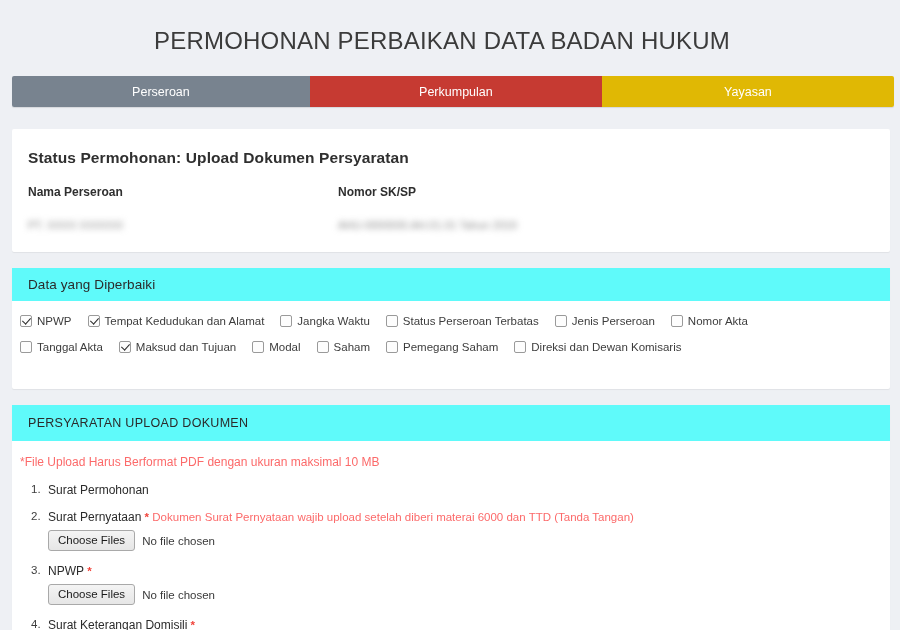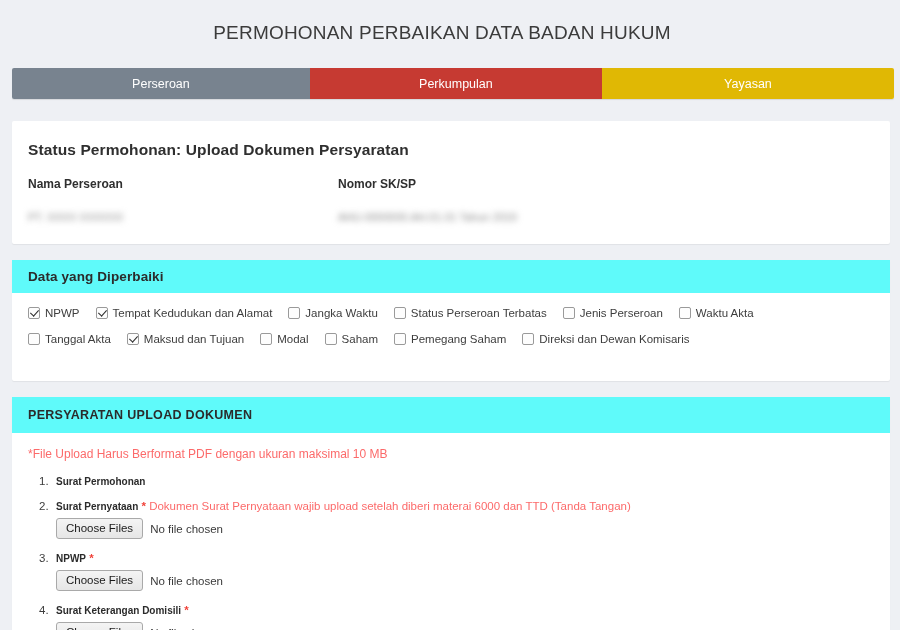--- a/index.html
+++ b/index.html
@@ -12,26 +12,26 @@
     height: 630px;
     overflow: hidden;
     background: #eef0f4;
     font-family: "Liberation Sans", sans-serif;
     color: #333;
   }
 
   
   .page-title {
     text-align: center;
-    font-size: 19px;
+    font-size: 24px;
     font-weight: 400;
     color: #3b3b3b;
     letter-spacing: 0.2px;
     padding: 12px 16px 0 0;
-    margin: 4px;
+    margin: 12px;
     line-height: 34px;
   }
 
   
   .tabbar {
     display: flex;
     margin: 18px 6px 0 12px;
     height: 31px;
     border-radius: 2px;
     overflow: hidden;
@@ -104,26 +104,26 @@
     overflow: hidden;
   }
   .field-value-lg { margin-top: 12px; }
 
   
   .section { margin-top: 16px; }
   .section-header {
     background: #5ffafa;
     padding: 9px 16px;
     font-size: 13.5px;
-    font-weight: bold;
+    font-weight: normal;
     color: #2b2b2b;
     letter-spacing: 0.1px;
   }
   .section-header.upper { font-size: 12.5px; letter-spacing: 0.3px; padding: 11px 16px; }
-  .section-body { padding: 14px 16px 16px 16px; }
+  .section-body { padding: 14px 16px 16px 8px; }
 
   
   .cb-row {
     display: flex;
     flex-wrap: nowrap;
     align-items: center;
     margin-bottom: 14px;
   }
   .cb-row:last-child { margin-bottom: 20px; }
   .cb-item {
@@ -177,23 +177,23 @@
   }
   .doc-item::before {
     content: counter(doc) ".";
     position: absolute;
     left: -17px;
     top: 0;
     color: #3d3d3d;
     font-size: 11.5px;
   }
   .doc-title {
-    font-weight: bold;
+    font-weight: normal;
     color: #2b2b2b;
-    font-size: 10px;
+    font-size: 12px;
   }
   .req { color: #f0433a; font-weight: bold; }
   .doc-hint { color: #fc6a6a; font-size: 11.5px; font-weight: normal; }
   .file-input {
     margin-top: 6px;
     display: flex;
     align-items: center;
     font-size: 11.5px;
   }
   .choose-btn {
@@ -260,21 +260,21 @@
       <label class="cb-item">
         <span class="cb-box"></span>
         <span>Status Perseroan Terbatas</span>
       </label>
       <label class="cb-item">
         <span class="cb-box"></span>
         <span>Jenis Perseroan</span>
       </label>
       <label class="cb-item">
         <span class="cb-box"></span>
-        <span>Waktu Akta</span>
+        <span>Nomor Akta</span>
       </label>
     </div>
 
     <div class="cb-row">
       <label class="cb-item">
         <span class="cb-box"></span>
         <span>Tanggal Akta</span>
       </label>
       <label class="cb-item">
         <span class="cb-box checked"></span>

